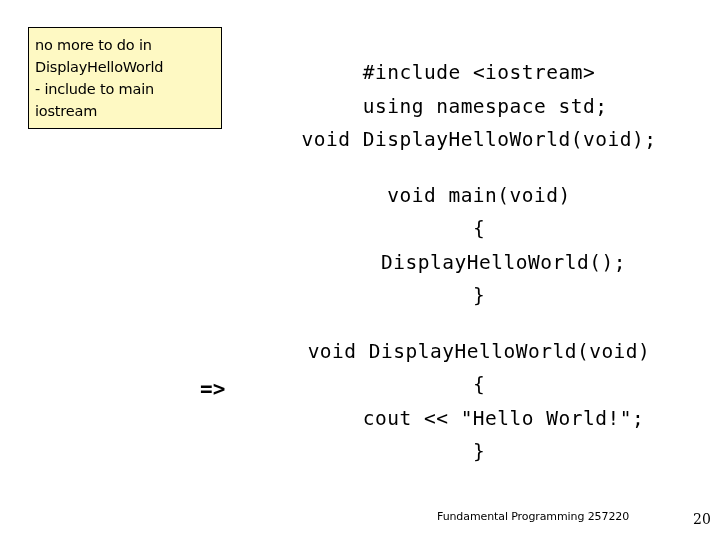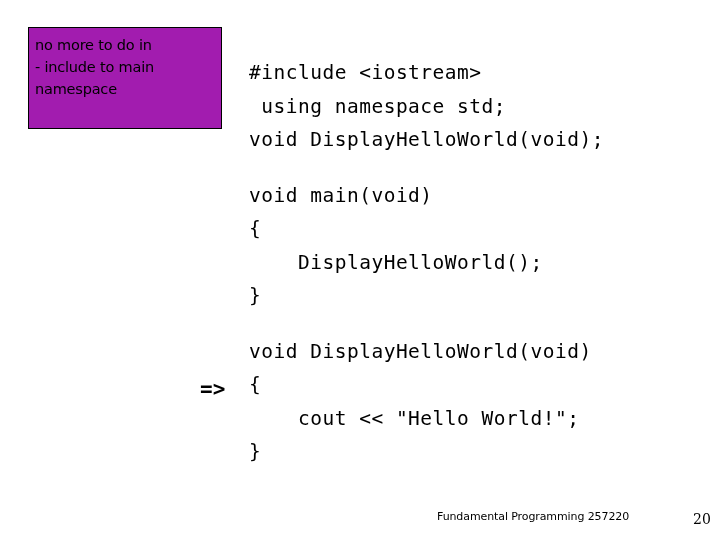--- a/index.html
+++ b/index.html
@@ -18,38 +18,39 @@
 
   
   #callout-box {
     position: absolute;
     left: 28px;
     top: 27px;
     width: 194px;
     height: 102px;
     box-sizing: border-box;
     border: 1px solid #000000;
-    background: #a21caf;
+    background: #fef9c3;
     padding: 6px 5px 0 6px;
   }
   .callout-line {
     font-family: "DejaVu Sans", "Liberation Sans", sans-serif;
     font-size: 14.5px;
     line-height: 22px;
     letter-spacing: -0.2px;
     white-space: nowrap;
     color: #000000;
   }
 
   
   #code-area {
     position: absolute;
     left: 249px;
     top: 56px;
     width: 460px;
+    text-align: center;
   }
   .code-block {
     font-family: "DejaVu Sans Mono", "Liberation Mono", monospace;
     font-size: 19.5px;
     line-height: 33.5px;
     letter-spacing: 0.5px;
     white-space: pre;
     color: #000000;
   }
   .code-gap {
@@ -89,22 +90,23 @@
     font-size: 14px;
     line-height: 16px;
     color: #000000;
   }
 </style>
 </head>
 <body>
 
 <div id="callout-box">
   <div class="callout-line">no more to do in</div>
+  <div class="callout-line">DisplayHelloWorld</div>
   <div class="callout-line">- include to main</div>
-  <div class="callout-line">namespace</div>
+  <div class="callout-line">iostream</div>
 </div>
 
 <div id="code-area">
   <div class="code-block">#include &lt;iostream&gt;
  using namespace std;
 void DisplayHelloWorld(void);</div>
   <div class="code-gap"></div>
   <div class="code-block">void main(void)
 {
     DisplayHelloWorld();

